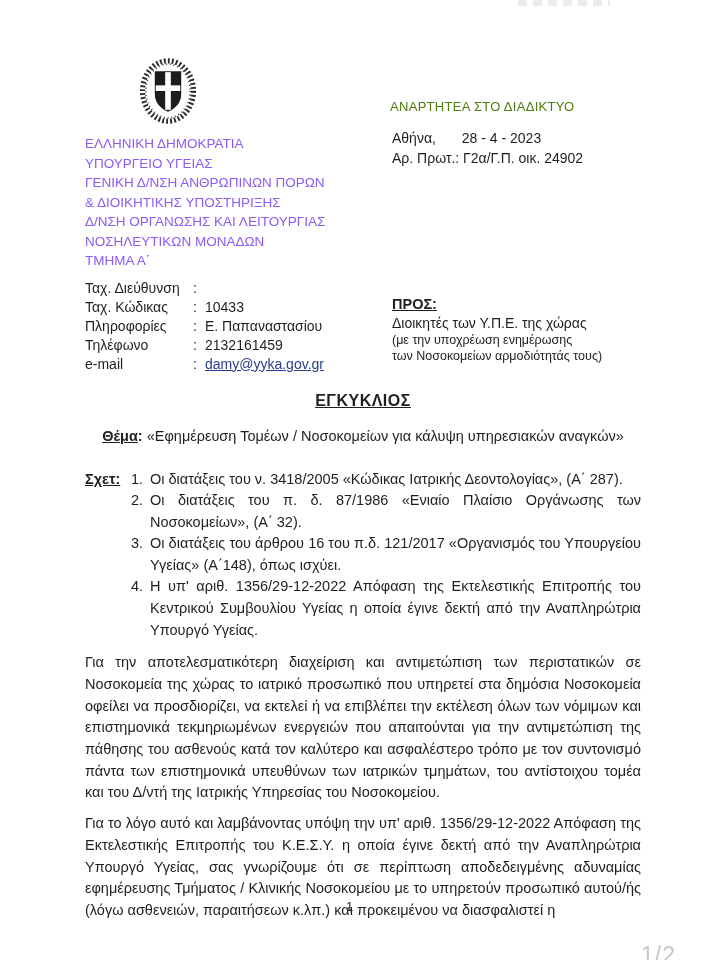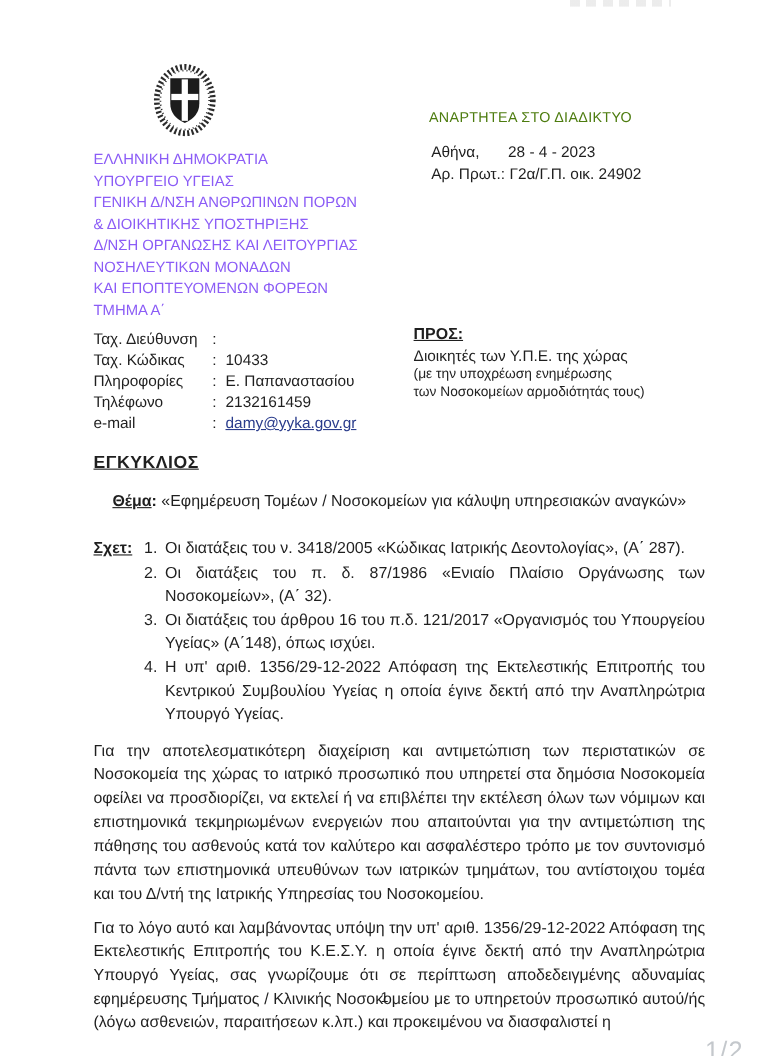--- a/index.html
+++ b/index.html
@@ -26,39 +26,39 @@
 
   
   .posted-note {
     position:absolute; left:390px; top:99px;
     font-size:13px; letter-spacing:.3px; color:#4d7c0f;
   }
   .date-block { position:absolute; left:392px; top:128px; font-size:14px; line-height:20px; }
   .date-row .city { display:inline-block; }
   .date-row .date { display:inline-block; margin-left:22px; }
 
-  .recipient { position:absolute; left:376px; top:296px; width:240px; }
+  .recipient { position:absolute; left:392px; top:296px; width:240px; }
   .recipient .to-heading { font-weight:bold; text-decoration:underline; font-size:14.5px; }
   .recipient .r-line1 { font-size:14px; margin-top:3px; }
   .recipient .r-small { font-size:12.5px; margin-top:2px; color:#222; }
 
   
   .org-block { margin-top:6px; font-size:13.5px; line-height:19.5px; color:#8b5cf6; }
 
   
   .contact { margin-top:8px; font-size:14px; line-height:19px; }
   .contact-row { display:flex; }
   .contact-row .c-label { width:108px; }
   .contact-row .c-colon { width:12px; }
   .contact-row .c-value { flex:1; }
   .email-link { color:#2a3c8c; text-decoration:underline; cursor:pointer; }
 
   
   .doc-title {
-    margin-top:18px; text-align:left;
+    margin-top:18px; text-align:center;
     font-size:16px; font-weight:bold; letter-spacing:.5px;
   }
   .doc-title span { text-decoration:underline; }
 
   
   .subject { margin-top:16px; font-size:14.5px; line-height:21px;text-align:center; }
   .subject .s-label { font-weight:bold; text-decoration:underline; }
   .subject .s-colon { font-weight:bold; }
 
   
@@ -115,21 +115,20 @@
       <rect x="19" y="29" width="26" height="6" fill="#ffffff"></rect>
     </svg>
 
     <div class="org-block">
       <div>ΕΛΛΗΝΙΚΗ ΔΗΜΟΚΡΑΤΙΑ</div>
       <div>ΥΠΟΥΡΓΕΙΟ ΥΓΕΙΑΣ</div>
       <div>ΓΕΝΙΚΗ Δ/ΝΣΗ ΑΝΘΡΩΠΙΝΩΝ ΠΟΡΩΝ</div>
       <div>&amp; ΔΙΟΙΚΗΤΙΚΗΣ ΥΠΟΣΤΗΡΙΞΗΣ</div>
       <div>Δ/ΝΣΗ ΟΡΓΑΝΩΣΗΣ ΚΑΙ ΛΕΙΤΟΥΡΓΙΑΣ</div>
       <div>ΝΟΣΗΛΕΥΤΙΚΩΝ ΜΟΝΑΔΩΝ</div>
-      <div>ΚΑΙ ΕΠΟΠΤΕΥΟΜΕΝΩΝ ΦΟΡΕΩΝ</div>
       <div>ΤΜΗΜΑ Α΄</div>
     </div>
 
     <div class="contact">
       <div class="contact-row">
         <span class="c-label">Ταχ. Διεύθυνση</span>
         <span class="c-colon">:</span>
       </div>
       <div class="contact-row">
         <span class="c-label">Ταχ. Κώδικας</span>

